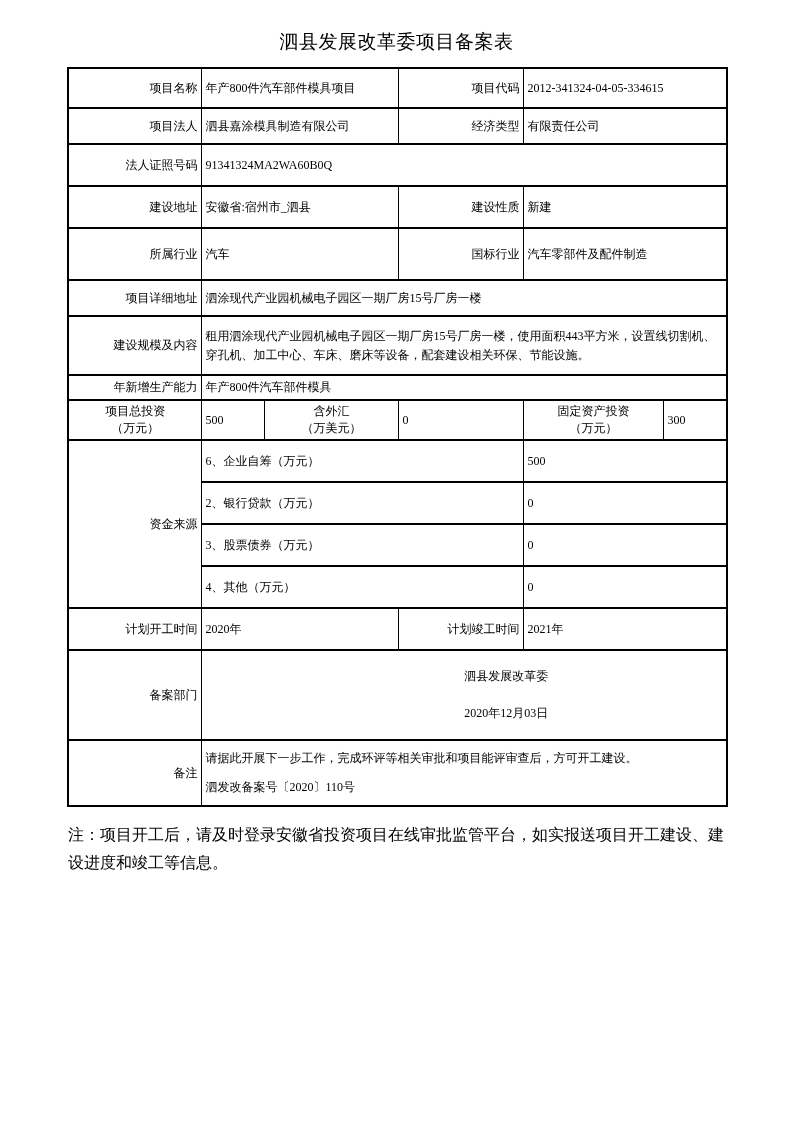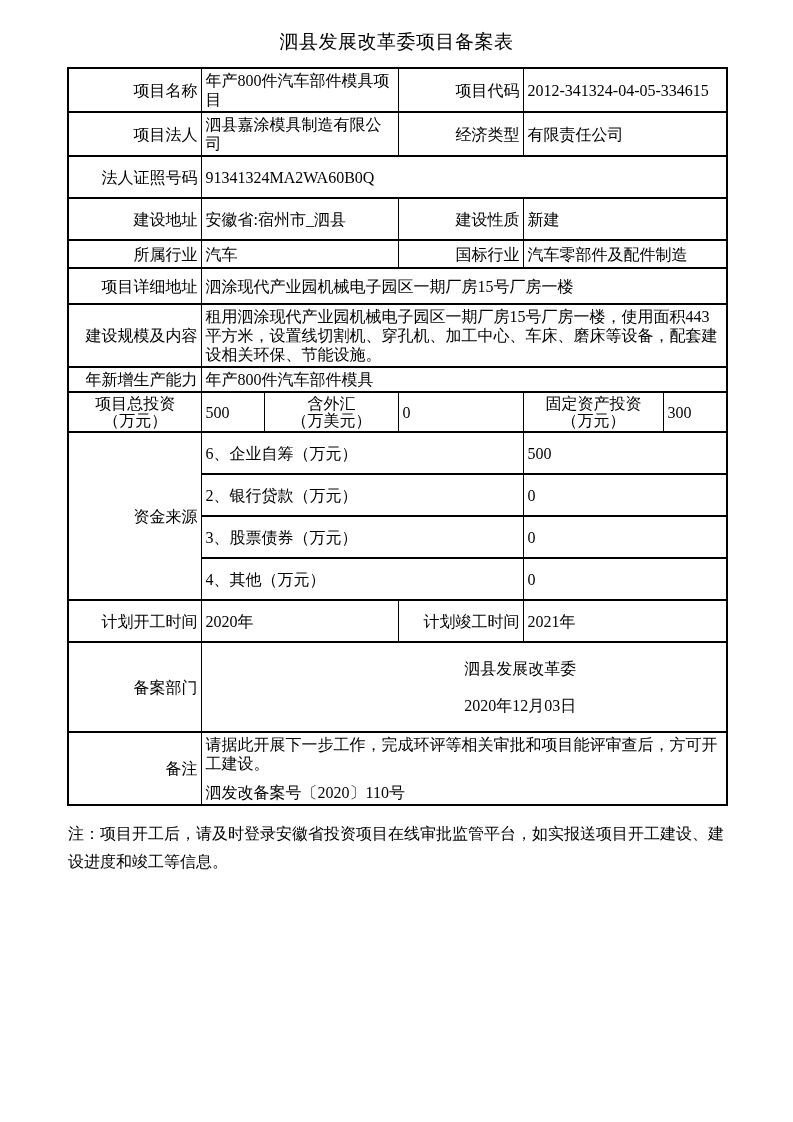--- a/index.html
+++ b/index.html
@@ -21,21 +21,21 @@
     font-weight: normal;
     line-height: 24px;
     letter-spacing: 0.5px;
   }
   table.form {
     border-collapse: collapse;
     table-layout: fixed;
     width: 659px;
     margin: 13px 0 0 67px;
     border: 2px solid #000;
-    font-size: 16px;
+    font-size: 12px;
     line-height: 19px;
   }
   table.form td {
     border: 2px solid #000;
     border-left-width: 1px;
     border-right-width: 1px;
     vertical-align: middle;
     padding: 2px 3px 2px 4px;
     overflow: hidden;
     word-break: break-all;
@@ -96,21 +96,21 @@
       <td class="val" colspan="5">91341324MA2WA60B0Q</td>
     </tr>
 
     <tr style="height:42px">
       <td class="lbl">建设地址</td>
       <td class="val" colspan="2">安徽省:宿州市_泗县</td>
       <td class="lbl">建设性质</td>
       <td class="val" colspan="2">新建</td>
     </tr>
 
-    <tr style="height:28px">
+    <tr style="height:52px">
       <td class="lbl">所属行业</td>
       <td class="val" colspan="2">汽车</td>
       <td class="lbl">国标行业</td>
       <td class="val" colspan="2">汽车零部件及配件制造</td>
     </tr>
 
     <tr style="height:36px">
       <td class="lbl">项目详细地址</td>
       <td class="val" colspan="5">泗涂现代产业园机械电子园区一期厂房15号厂房一楼</td>
     </tr>

